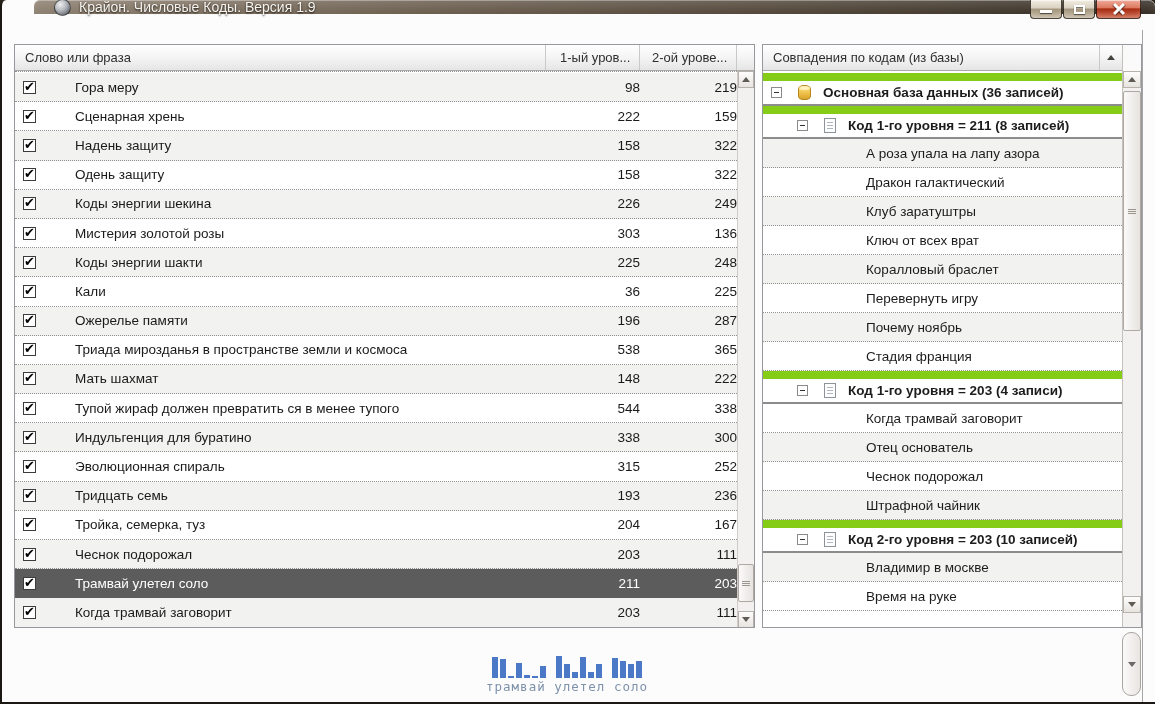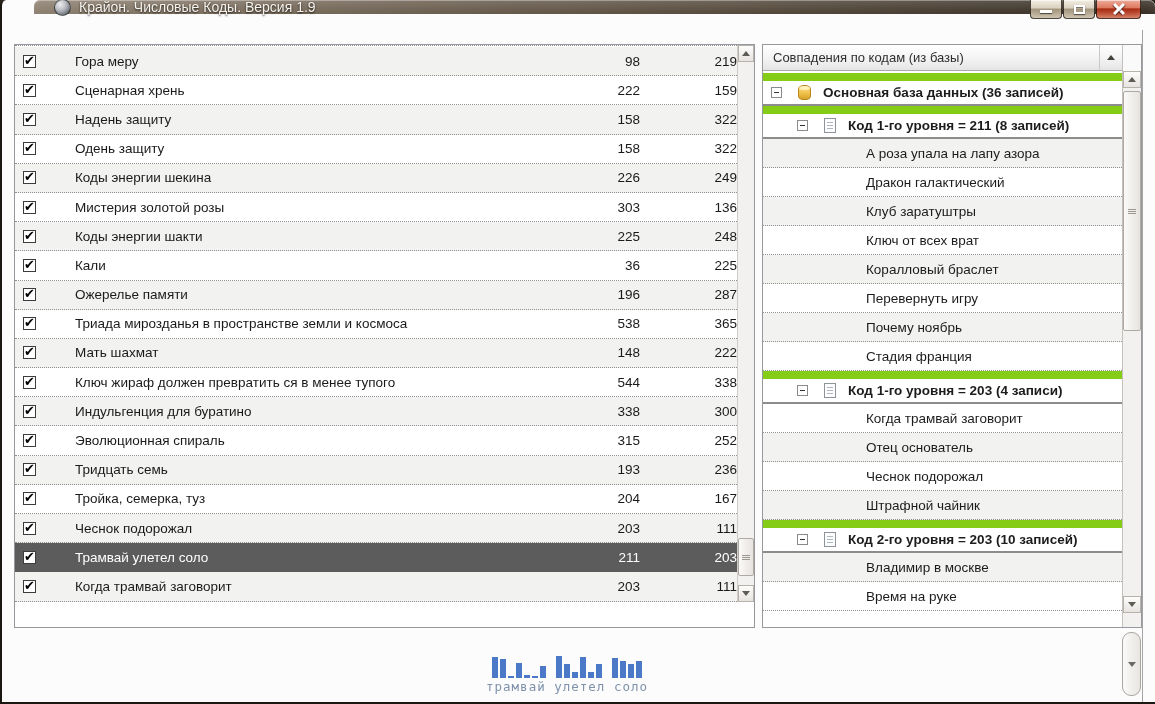--- a/index.html
+++ b/index.html
@@ -147,20 +147,26 @@
       <div class="wbtn close">
           <span class="g-x1"></span>
           <span class="g-x2"></span>
         </div>
     </div>
   </div>
 
   <div class="client">
 
     <div class="panel left-panel">
+      <div class="thead">
+        <div class="hc h-phrase">Слово или фраза</div>
+        <div class="hc h-l1">1-ый уров...</div>
+        <div class="hc h-l2">2-ой урове...</div>
+        <div class="hc h-pad"></div>
+      </div>
       <div class="tbody-wrap">
         <div class="rows">
 
             <div class="t-row">
               <span class="cb checked"></span>
               <span class="c-phrase">Гора меру</span>
               <span class="c-num">98</span>
               <span class="c-num">219</span>
             </div>
 
@@ -229,21 +235,21 @@
 
             <div class="t-row">
               <span class="cb checked"></span>
               <span class="c-phrase">Мать шахмат</span>
               <span class="c-num">148</span>
               <span class="c-num">222</span>
             </div>
 
             <div class="t-row">
               <span class="cb checked"></span>
-              <span class="c-phrase">Ключ жираф должен превратить ся в менее тупого</span>
+              <span class="c-phrase">Тупой жираф должен превратить ся в менее тупого</span>
               <span class="c-num">544</span>
               <span class="c-num">338</span>
             </div>
 
             <div class="t-row">
               <span class="cb checked"></span>
               <span class="c-phrase">Индульгенция для буратино</span>
               <span class="c-num">338</span>
               <span class="c-num">300</span>
             </div>

